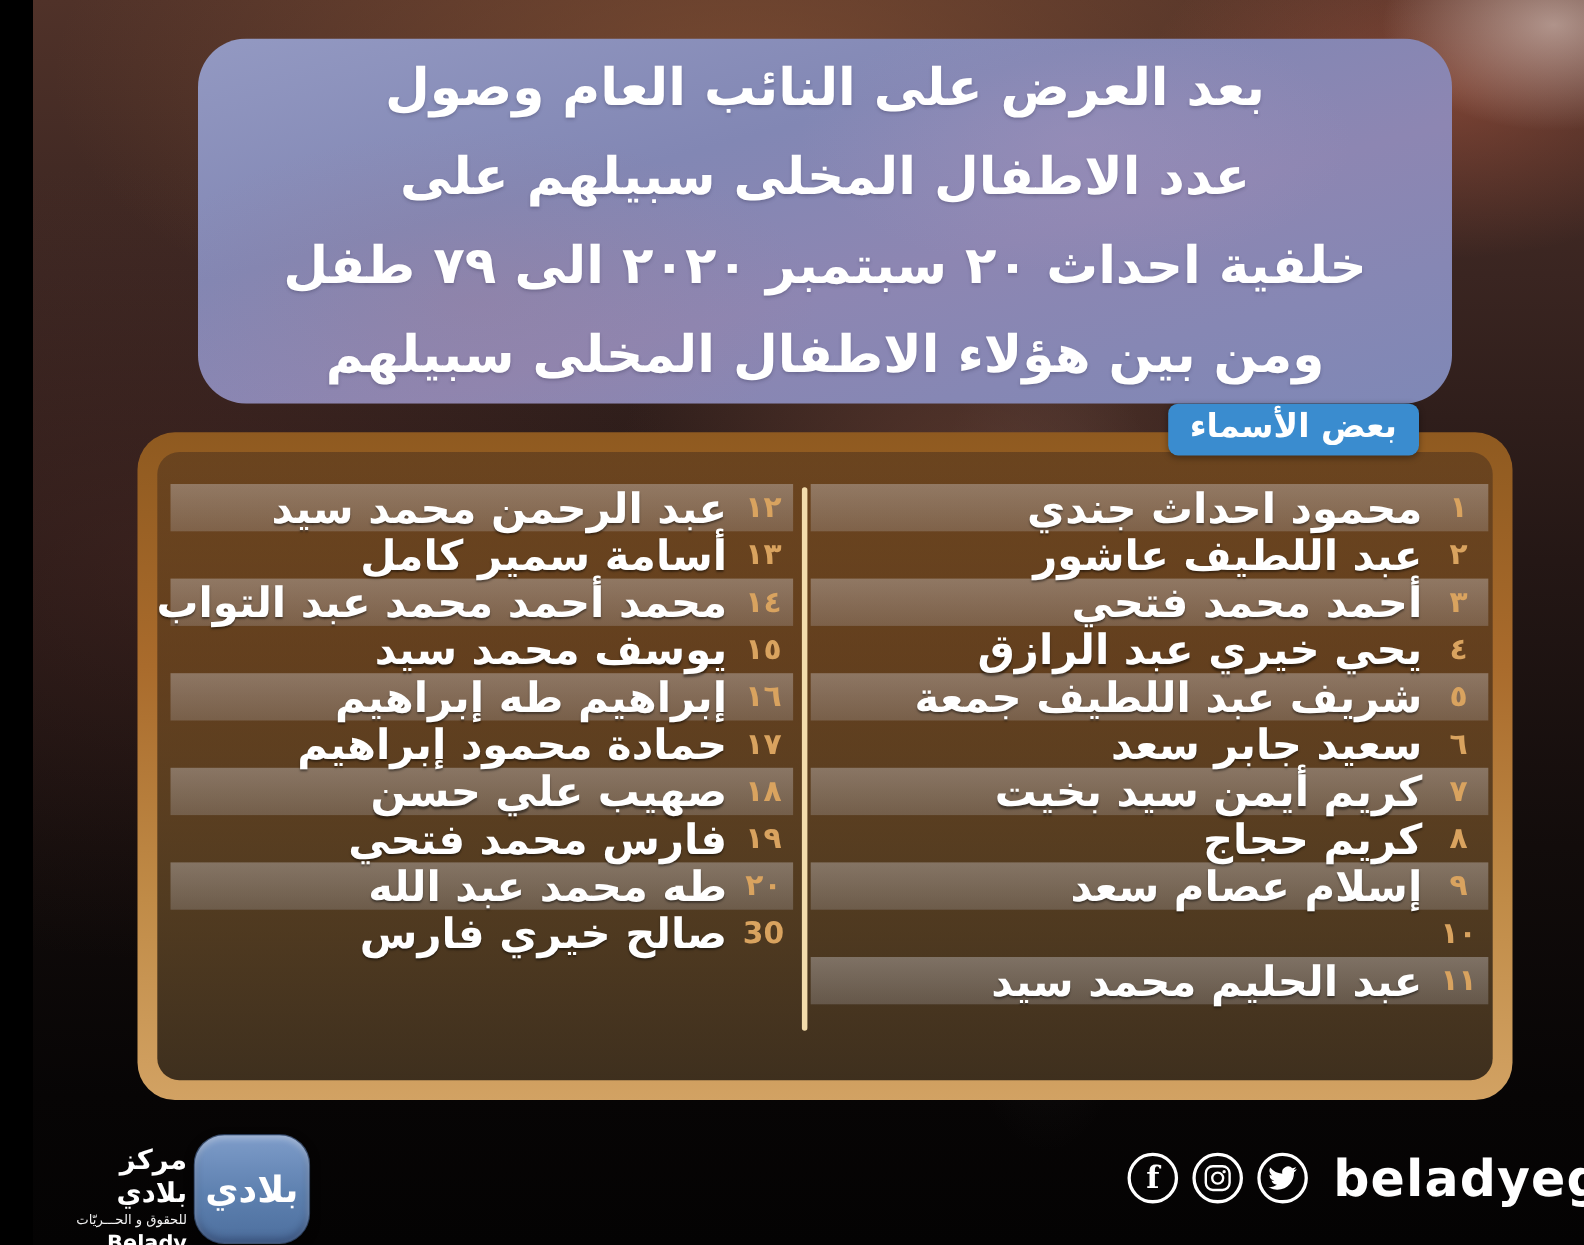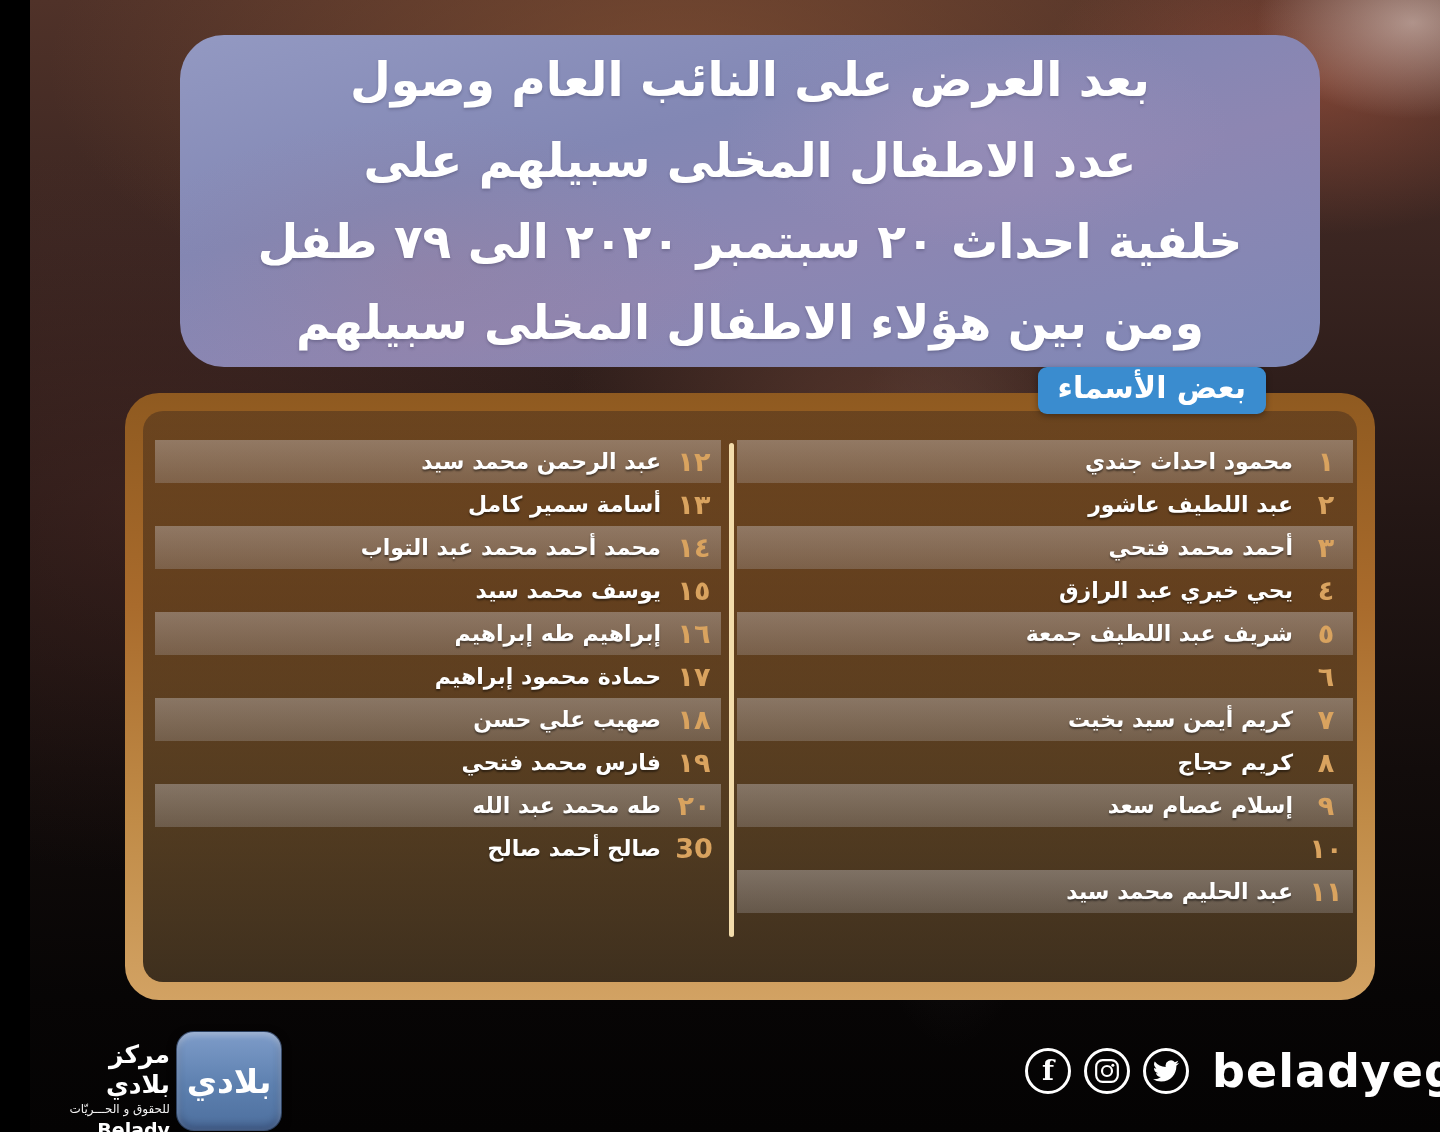--- a/index.html
+++ b/index.html
@@ -27,21 +27,21 @@
       linear-gradient(165deg,#9399c2 0%,#8287b4 35%,#8d86b2 60%,#7f88b6 100%);
     display:flex;flex-direction:column;justify-content:center;align-items:center;
   }
   .banner .line{
     direction:rtl;color:#ffffff;font-weight:bold;font-size:47px;line-height:81px;
     text-shadow:0 2px 3px rgba(30,30,60,0.25);white-space:nowrap;
   }
 
   
   .badge{
-    position:absolute;right:204px;top:367px;z-index:5;
+    position:absolute;right:180px;top:367px;z-index:5;
     background:#3a8ccf;border-radius:9px;padding:3px 20px 9px;
     color:#fff;font-weight:bold;font-size:30px;direction:rtl;
     box-shadow:0 2px 6px rgba(0,0,0,0.35);
   }
 
   
   .panel{
     position:absolute;left:95px;top:393px;width:1250px;height:607px;
     border-radius:34px;
     background:linear-gradient(180deg,#8f5a20 0%,#a96b2c 35%,#c08b47 70%,#d2a263 100%);
@@ -62,33 +62,33 @@
     padding:0 8px;box-sizing:border-box;
   }
   .row:nth-child(odd){
     background:linear-gradient(180deg, rgba(224,224,232,0.34), rgba(198,198,208,0.24));
   }
   .num{
     min-width:38px;text-align:center;color:#d9a35f;
     font-size:27px;font-weight:bold;flex:0 0 auto;
   }
   .nm{
-    color:#ffffff;font-size:22px;font-weight:bold;white-space:nowrap;
+    color:#ffffff;font-size:38px;font-weight:bold;white-space:nowrap;
     text-shadow:0 2px 2px rgba(0,0,0,0.45);
   }
 
   
   .org-text{
     position:absolute;left:20px;top:1040px;width:120px;text-align:right;color:#fff;
   }
   .org-text .ar-title{font-size:25px;font-weight:bold;line-height:30px;direction:rtl;}
   .org-text .ar-sub{font-size:12px;line-height:18px;direction:rtl;opacity:0.95;}
   .org-text .en-title{font-size:19px;font-weight:bold;line-height:25px;}
   .logo-sq{
-    position:absolute;left:146px;top:1031px;width:104px;height:98px;border-radius:18px;
+    position:absolute;left:146px;top:1031px;width:104px;height:98px;border-radius:28px;
     background:linear-gradient(180deg,#7e9cc9 0%,#5d80af 55%,#4d6f9e 100%);
     border:1px solid rgba(20,30,50,0.6);
     box-shadow:inset 0 3px 6px rgba(255,255,255,0.35), inset 0 -4px 8px rgba(0,0,30,0.3), 0 3px 8px rgba(0,0,0,0.5);
     display:flex;align-items:center;justify-content:center;
   }
   .logo-sq span{color:#fff;font-size:33px;font-weight:bold;direction:rtl;}
 
   
   .social{
     position:absolute;left:995px;top:1044px;display:flex;align-items:center;gap:13px;
@@ -136,20 +136,21 @@
         <div class="row">
             <span class="num">٤</span>
             <span class="nm">يحي خيري عبد الرازق</span>
           </div>
         <div class="row">
             <span class="num">٥</span>
             <span class="nm">شريف عبد اللطيف جمعة</span>
           </div>
         <div class="row">
             <span class="num">٦</span>
+            <span class="nm">سعيد جابر سعد</span>
           </div>
         <div class="row">
             <span class="num">٧</span>
             <span class="nm">كريم أيمن سيد بخيت</span>
           </div>
         <div class="row">
             <span class="num">٨</span>
             <span class="nm">كريم حجاج</span>
           </div>
         <div class="row">
@@ -197,21 +198,21 @@
         <div class="row">
             <span class="num">١٩</span>
             <span class="nm">فارس محمد فتحي</span>
           </div>
         <div class="row">
             <span class="num">٢٠</span>
             <span class="nm">طه محمد عبد الله</span>
           </div>
         <div class="row">
             <span class="num">30</span>
-            <span class="nm">صالح أحمد صالح</span>
+            <span class="nm">صالح خيري فارس</span>
           </div>
       </div>
 
     </div>
   </div>
 
   <div class="org-text">
     <div class="ar-title">مركز بلادي</div>
     <div class="ar-sub">للحقوق و الحـــريّات</div>
     <div class="en-title">Belady Center</div>

